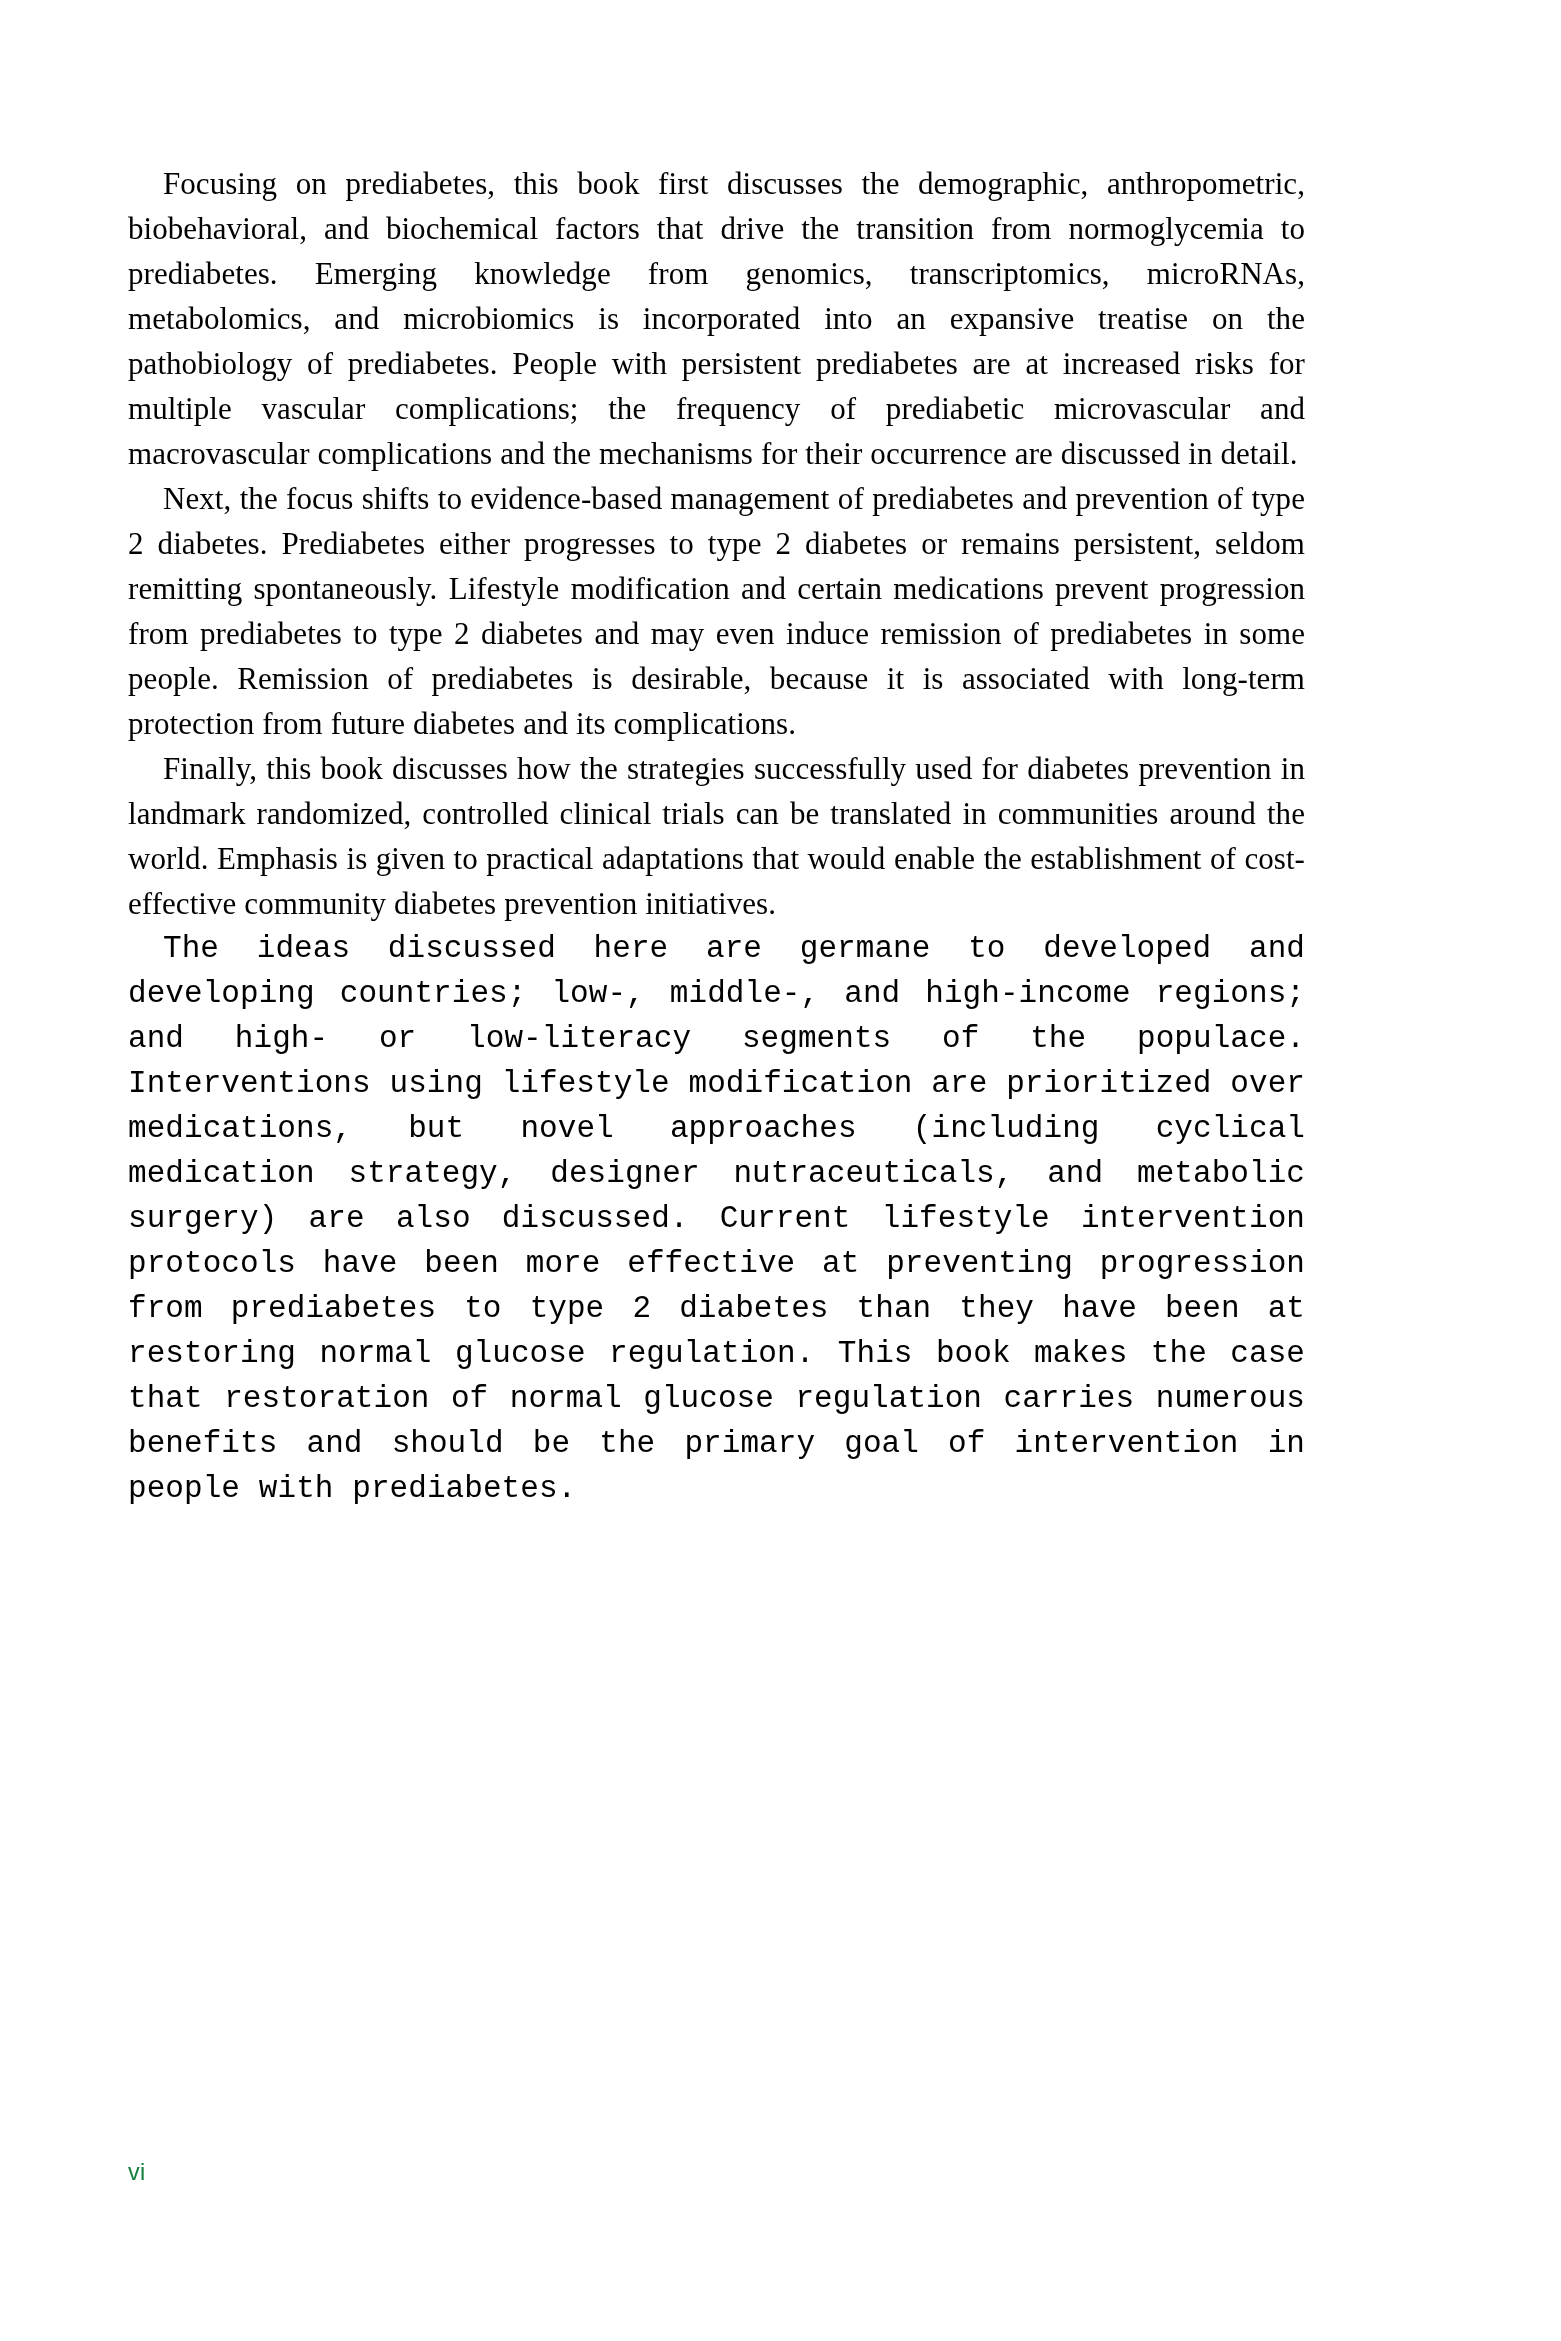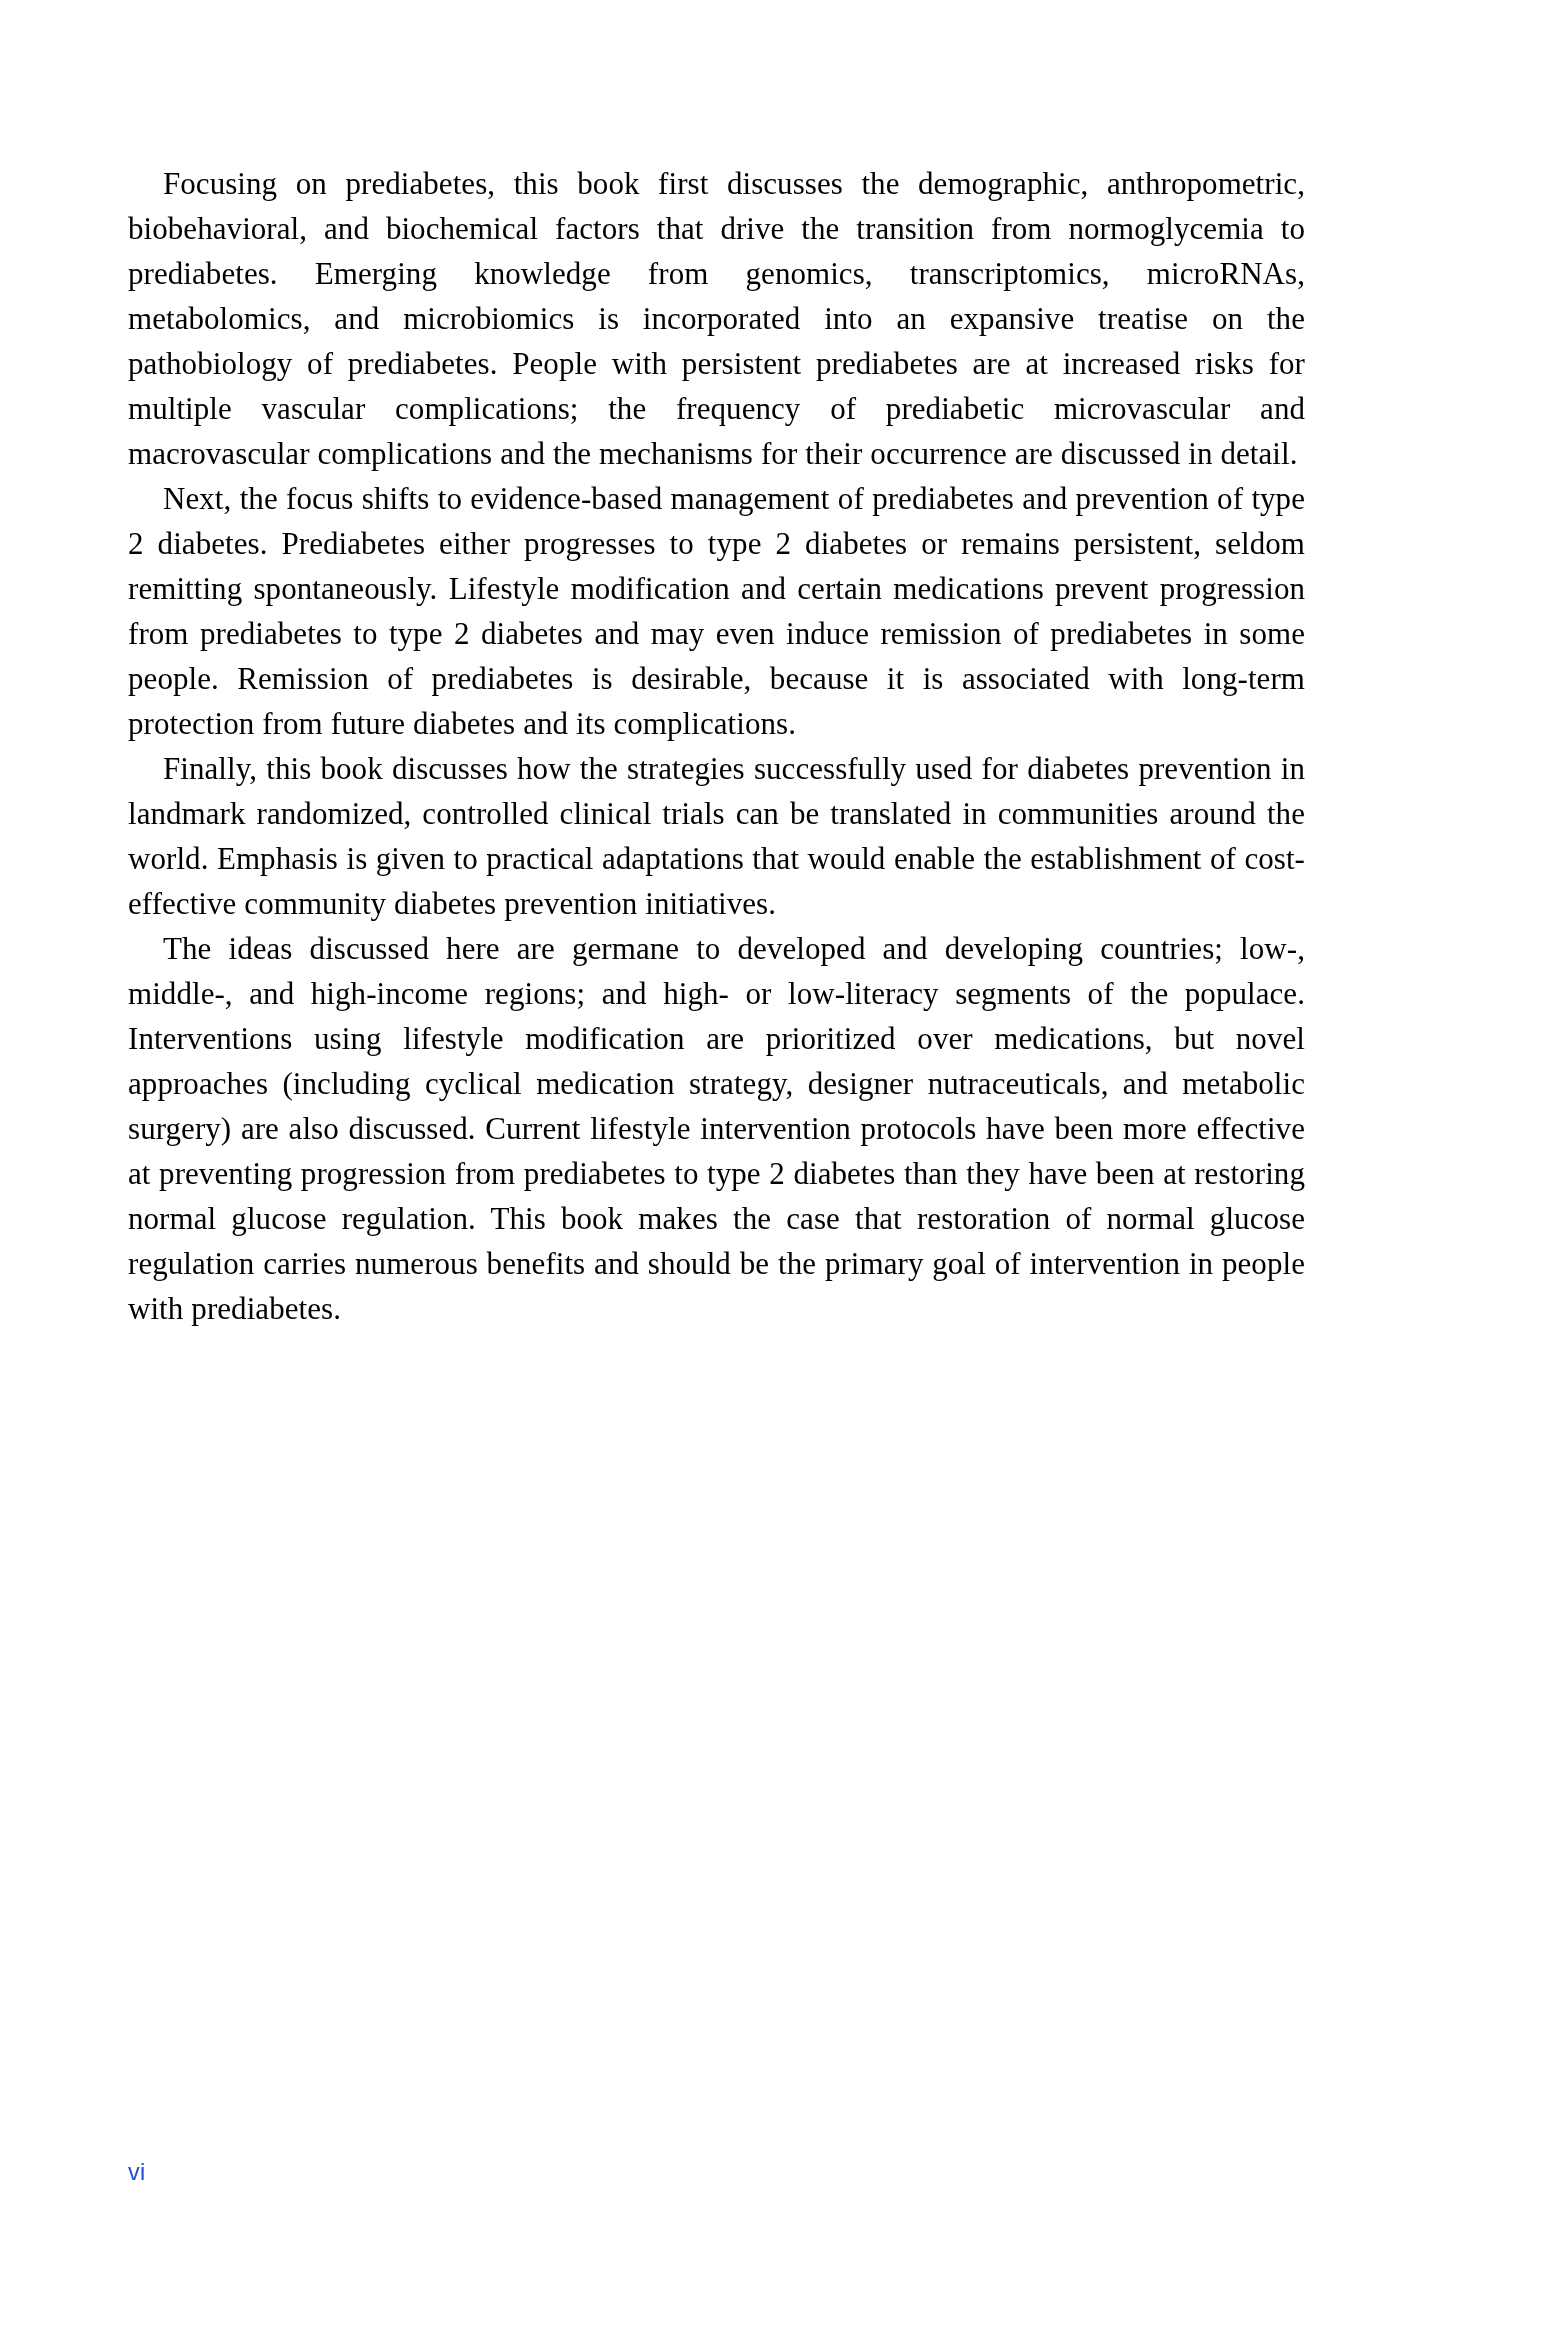--- a/index.html
+++ b/index.html
@@ -41,31 +41,32 @@
     hyphens: auto;
     -webkit-hyphens: auto;
     -ms-hyphens: auto;
     word-spacing: 0.005em;
     letter-spacing: 0.002em;
   }
 
   
   .para:last-child {
     margin-bottom: 8px;
+    font-family: Liberation Mono, monospace;
   }
 
   
   .folio {
     position: absolute;
     left: 128px;
     top: 2158px;
     font-family: "Liberation Sans", "DejaVu Sans", sans-serif;
     font-size: 23.4px;
     line-height: 28px;
-    color: #1d4ed8;
+    color: #15803d;
     letter-spacing: 0.01em;
   }
 </style>
 </head>
 <body>
 
 <div class="page">
 
   <div class="text-block">
     <p class="para">Focusing on prediabetes, this book first discusses the demographic, anthropometric, biobehavioral, and biochemical factors that drive the transition from normoglycemia to prediabetes. Emerging knowledge from genomics, transcriptomics, microRNAs, metabolomics, and microbiomics is incorporated into an expansive treatise on the pathobiology of prediabetes. People with persistent prediabetes are at increased risks for multiple vascular complications; the frequency of prediabetic microvascular and macrovascular complications and the mechanisms for their occurrence are discussed in detail.</p>

